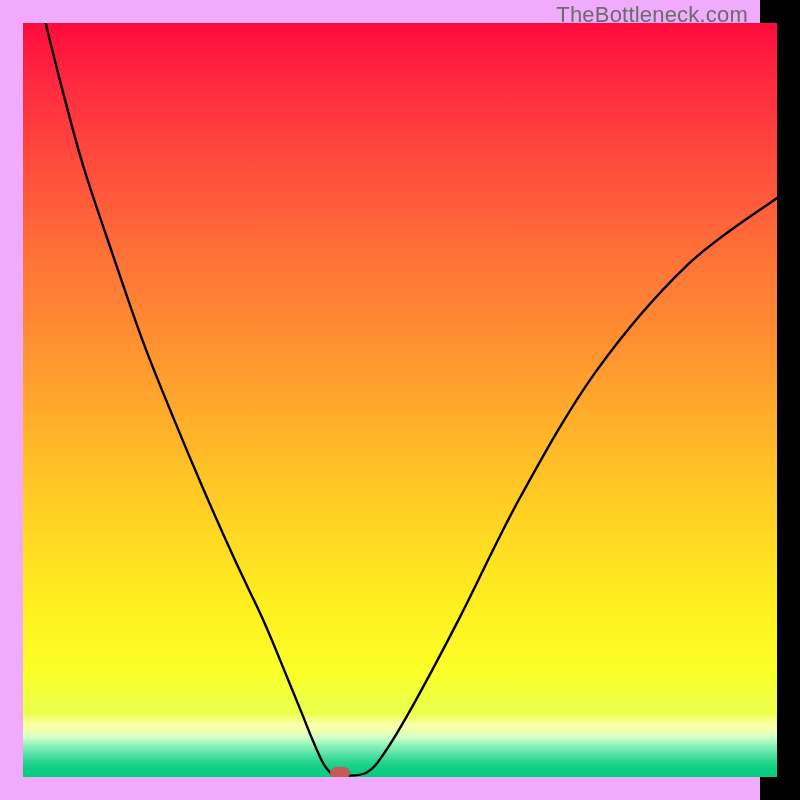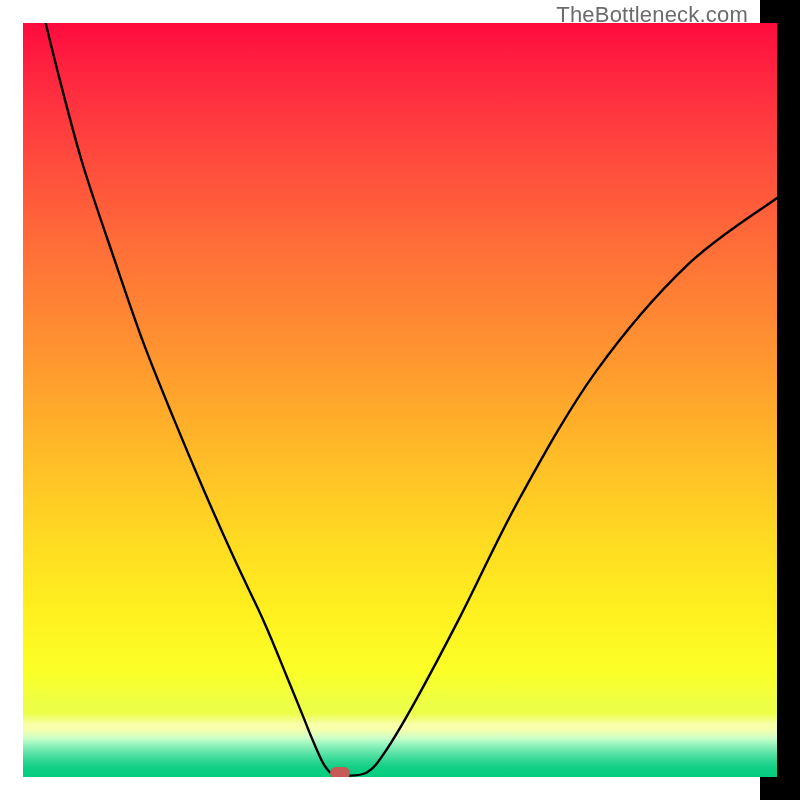--- a/index.html
+++ b/index.html
@@ -8,21 +8,21 @@
     width: 800px;
     height: 800px;
     overflow: hidden;
     background: #000;
     font-family: Arial, Helvetica, sans-serif;
   }
   .frame {
     position: relative;
     width: 760px;
     height: 800px;
-    background: #ffffff;
+    background: #f0abfc;
   }
   .watermark {
     position: absolute;
     top: 2px;
     right: 12px;
     font-size: 22px;
     color: #6b6b6b;
     font-weight: 500;
     letter-spacing: 0.2px;
     z-index: 10;

